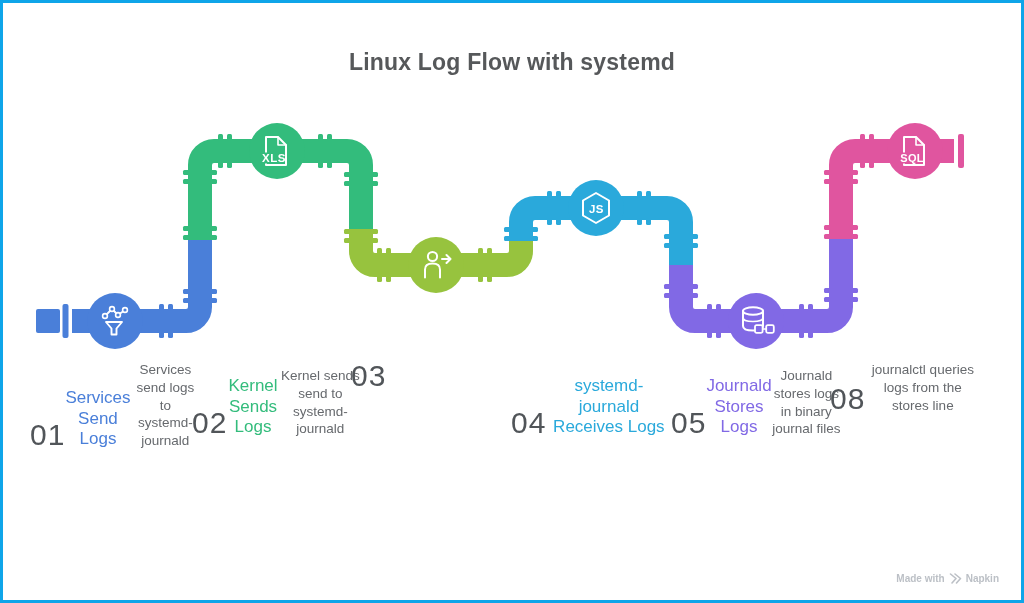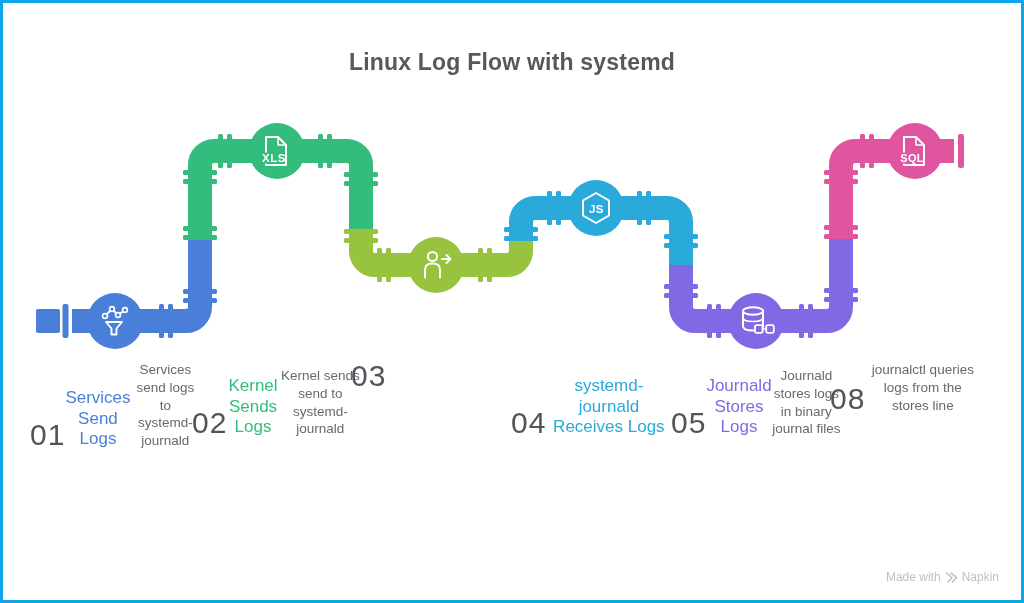--- a/index.html
+++ b/index.html
@@ -50,21 +50,21 @@
   .t1{color:var(--step1)} .t2{color:var(--step2)} .t3{color:var(--step3)}
   .t4{color:var(--step4)} .t5{color:var(--step5)} .t6{color:var(--step6)}
   .step-desc{
     font-size:13.5px;line-height:1.32;
     color:var(--desc_text);
   }
   .watermark{
     position:absolute;right:22px;bottom:16px;
     display:flex;align-items:center;gap:4px;
     color:var(--watermark_text);
-    font-size:12px;font-weight:400;
+    font-size:10px;font-weight:700;
   }
 </style>
 </head>
 <body>
 
 <div class="canvas">
 
   <div class="diagram-title">Linux Log Flow with systemd</div>
 
   <svg class="pipes" width="1024" height="603" viewBox="0 0 1024 603">

